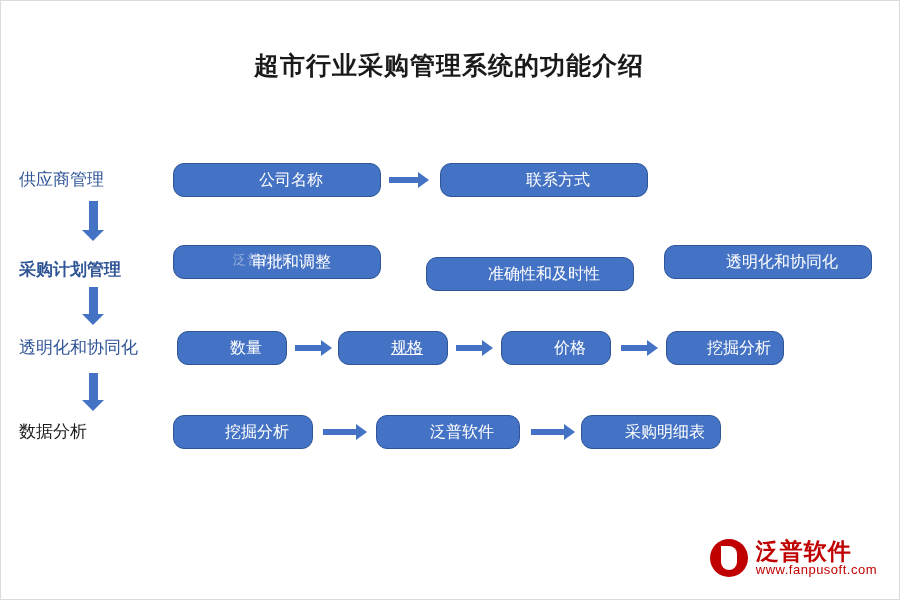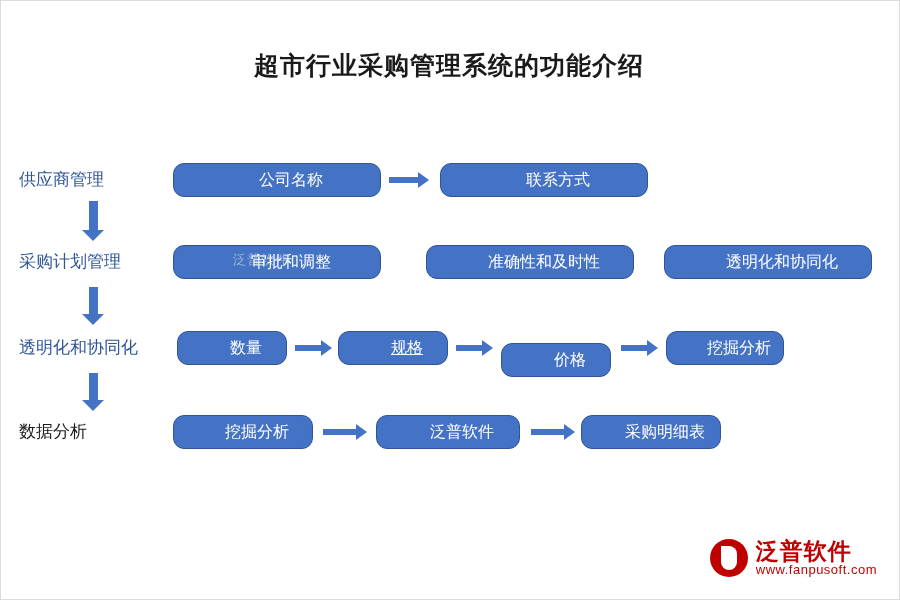--- a/index.html
+++ b/index.html
@@ -180,23 +180,23 @@
     </div>
     <div class="box" style="left:425px; top:0; width:208px;margin-left:14px;">联系方式</div>
   </div>
 
   <div class="arrow-v" style="left:81px; top:200px; height:40px;">
     <div class="shaft"></div>
       <div class="head"></div>
   </div>
 
   <div class="row" style="top:244px;">
-    <div class="row-label accent" style="top:0;">采购计划管理</div>
+    <div class="row-label accent" style="top:8px;font-weight:bold;">采购计划管理</div>
     <div class="box" style="left:172px; top:0; width:208px;">审批和调整</div>
-    <div class="box" style="left:425px; top:0; width:208px;text-align:center;">准确性和及时性</div>
+    <div class="box" style="left:425px; top:12px; width:208px;text-align:center;">准确性和及时性</div>
     <div class="box" style="left:663px; top:0; width:208px;">透明化和协同化</div>
   </div>
   <div class="watermark">泛普软件</div>
 
   <div class="arrow-v" style="left:81px; top:286px; height:38px;">
     <div class="shaft"></div>
       <div class="head"></div>
   </div>
 
   <div class="row" style="top:330px;">
@@ -204,21 +204,21 @@
     <div class="box" style="left:176px; top:0; width:110px;">数量</div>
     <div class="arrow-h" style="left:294px; top:10px; width:37px;">
       <div class="shaft"></div>
         <div class="head"></div>
     </div>
     <div class="box" style="left:337px; top:0; width:110px;text-decoration:underline;">规格</div>
     <div class="arrow-h" style="left:455px; top:10px; width:37px;">
       <div class="shaft"></div>
         <div class="head"></div>
     </div>
-    <div class="box" style="left:500px; top:12px; width:110px;">价格</div>
+    <div class="box" style="left:500px; top:0; width:110px;">价格</div>
     <div class="arrow-h" style="left:620px; top:10px; width:37px;">
       <div class="shaft"></div>
         <div class="head"></div>
     </div>
     <div class="box" style="left:665px; top:0; width:118px;">挖掘分析</div>
   </div>
 
   <div class="arrow-v" style="left:81px; top:372px; height:38px;">
     <div class="shaft"></div>
       <div class="head"></div>

